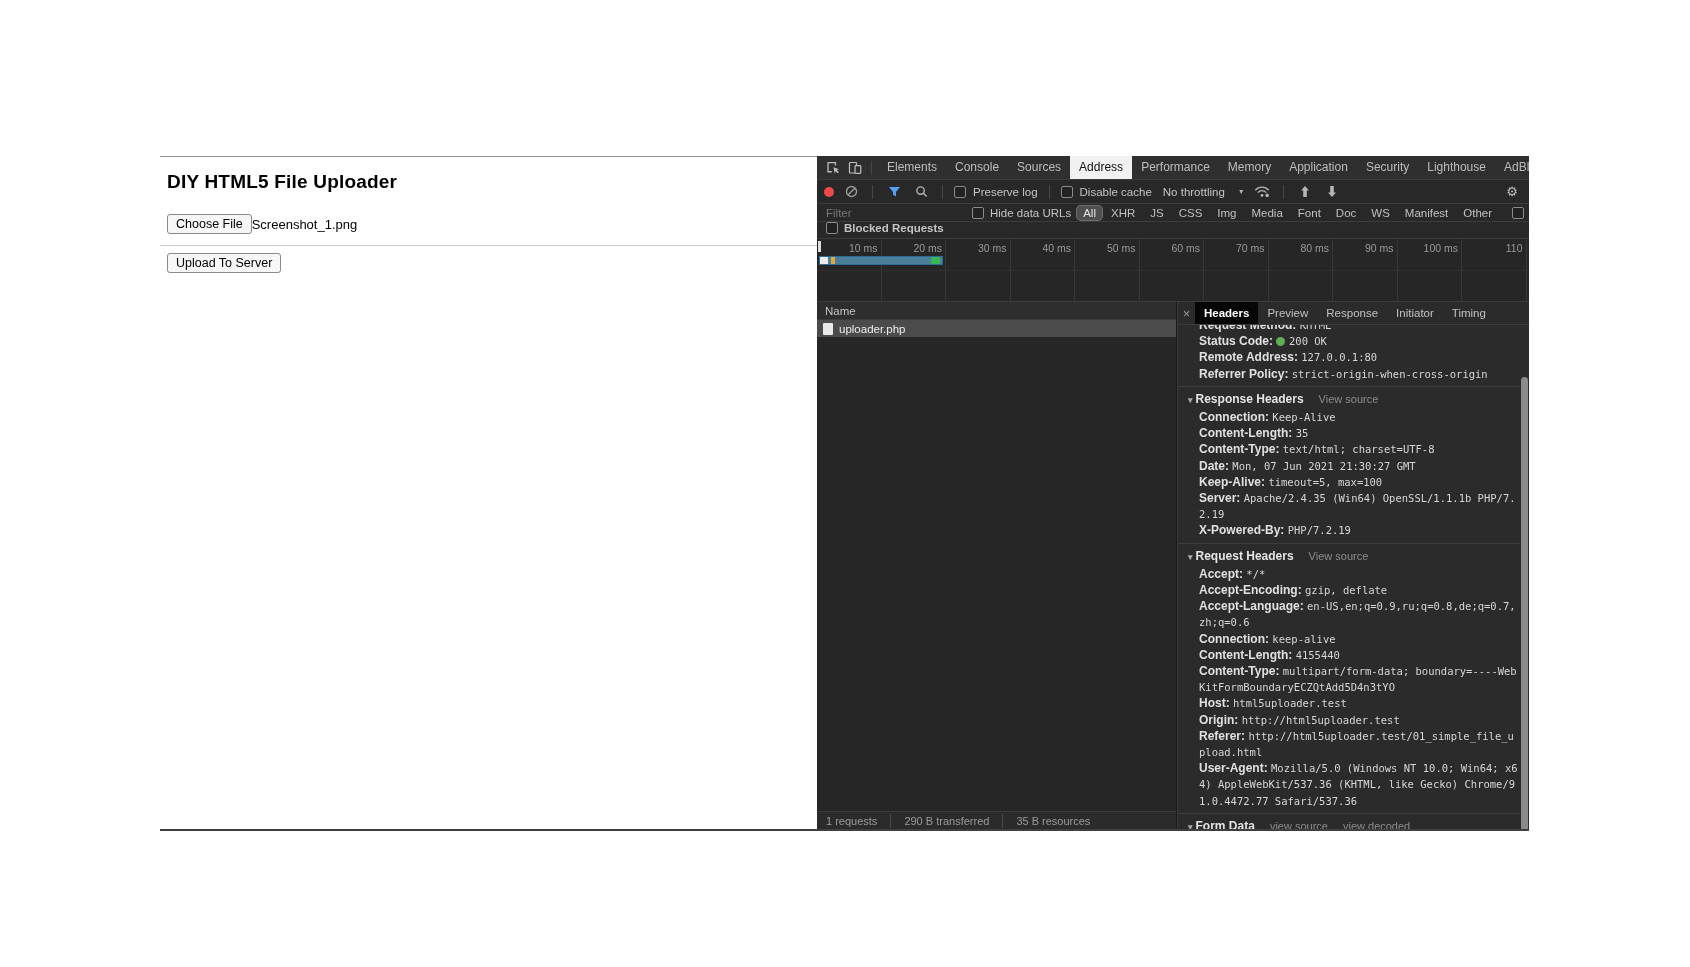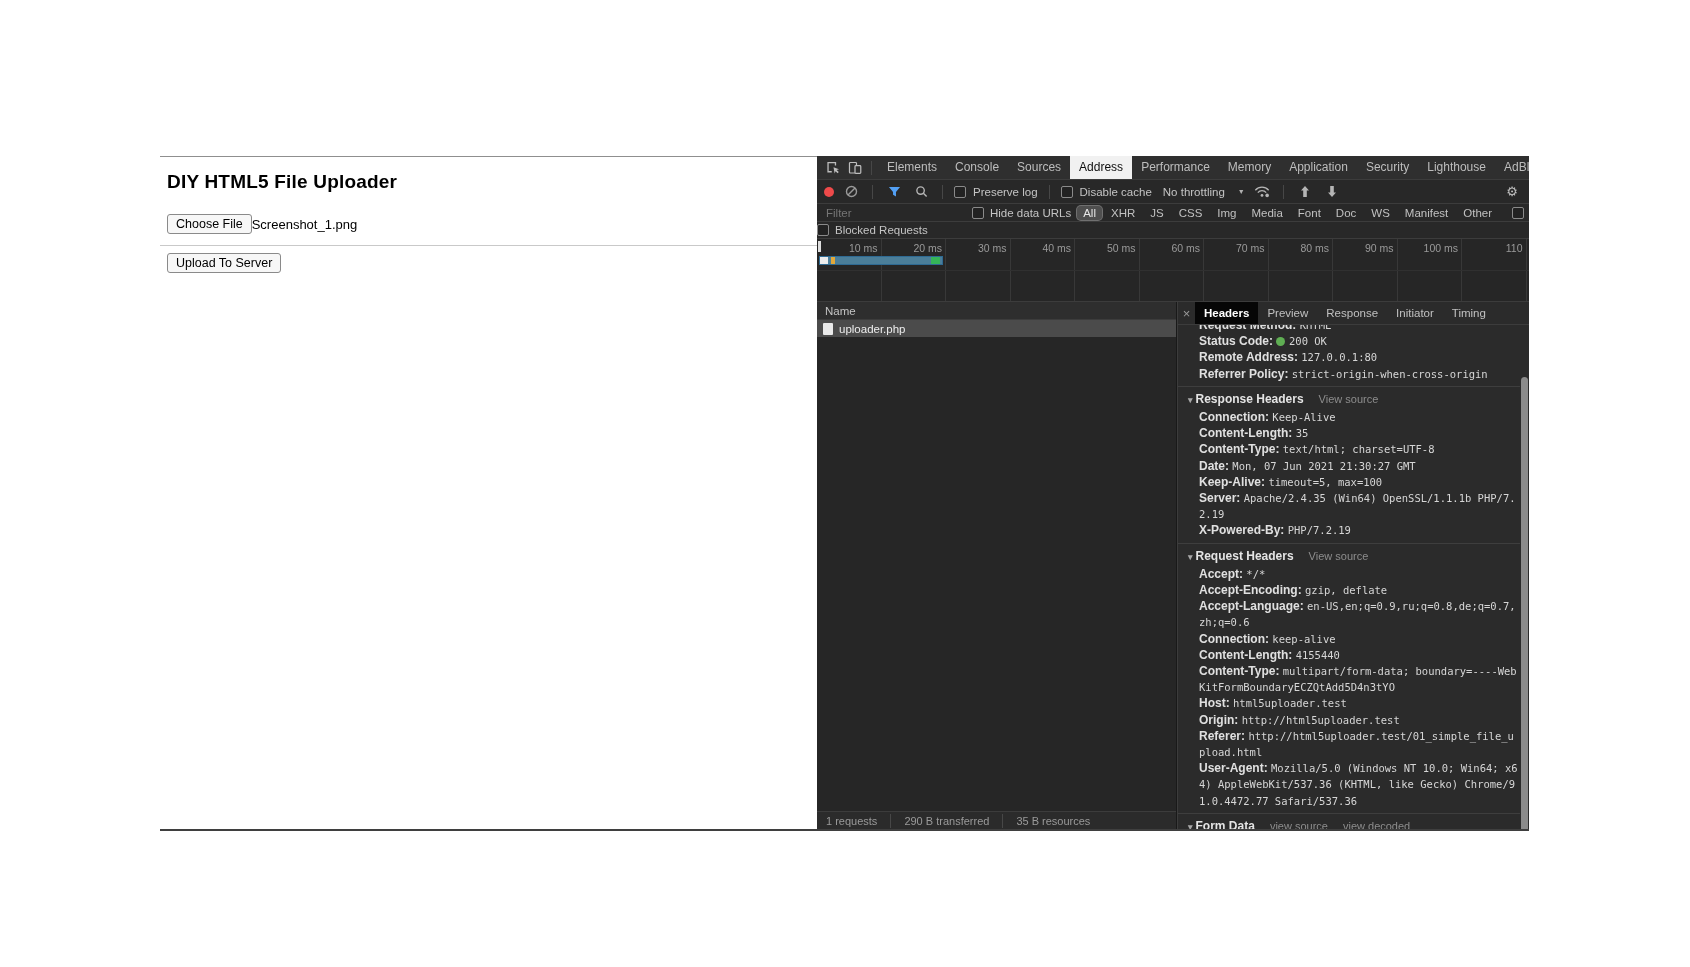--- a/index.html
+++ b/index.html
@@ -34,21 +34,21 @@
   .caret{font-size:7px;color:#b0b0b0;margin-left:6px;}
   .gear-right{margin-left:auto;}
 
   .dt-filterbar{height:17px;border-bottom:1px solid #3c3c3c;display:flex;align-items:center;gap:6px;font-size:11.5px;padding-right:10px;}
   .filter-input{background:transparent;border:none;outline:none;color:#c8c8c8;width:140px;padding:0 0 0 9px;
                 font-family:"Liberation Sans",sans-serif;font-size:11.5px;}
   .filter-input::placeholder{color:#757575;}
   .chips{display:flex;align-items:center;gap:3px;}
   .chip{padding:1px 6px;border-radius:4px;color:#c0c0c0;white-space:nowrap;}
   .chip.sel{background:#4f4f4f;color:#e6e6e6;box-shadow:0 0 0 1px #707070;}
-  .dt-blockedbar{height:16px;border-bottom:1px solid #3c3c3c;display:flex;align-items:center;gap:6px;font-size:11.5px;}
+  .dt-blockedbar{height:16px;border-bottom:1px solid #3c3c3c;display:flex;gap:6px;padding-left:9px;font-size:11.5px;font-weight:bold;}
 
   .dt-timeline{height:62px;border-bottom:1px solid #3c3c3c;position:relative;background:#262626;display:flex;overflow:hidden;}
   .tick{width:64.5px;flex:none;border-right:1px solid #383838;box-sizing:border-box;
         font-size:10.5px;color:#9a9a9a;text-align:right;padding:3px 3px 0 0;}
   .tl-midline{position:absolute;left:0;right:0;top:31px;height:1px;background:#303030;}
   .tl-handle{position:absolute;left:1px;top:2px;width:3px;height:11px;background:#dedede;}
   .overview-bar{position:absolute;left:2px;top:17px;width:122px;height:7px;background:#4b7e99;border:1px solid #2e6a93;}
   .seg{position:absolute;top:0;bottom:0;}
   .seg.white{left:0;width:8px;background:#ececec;}
   .seg.orange{left:11px;width:4px;background:#e2a83a;}

